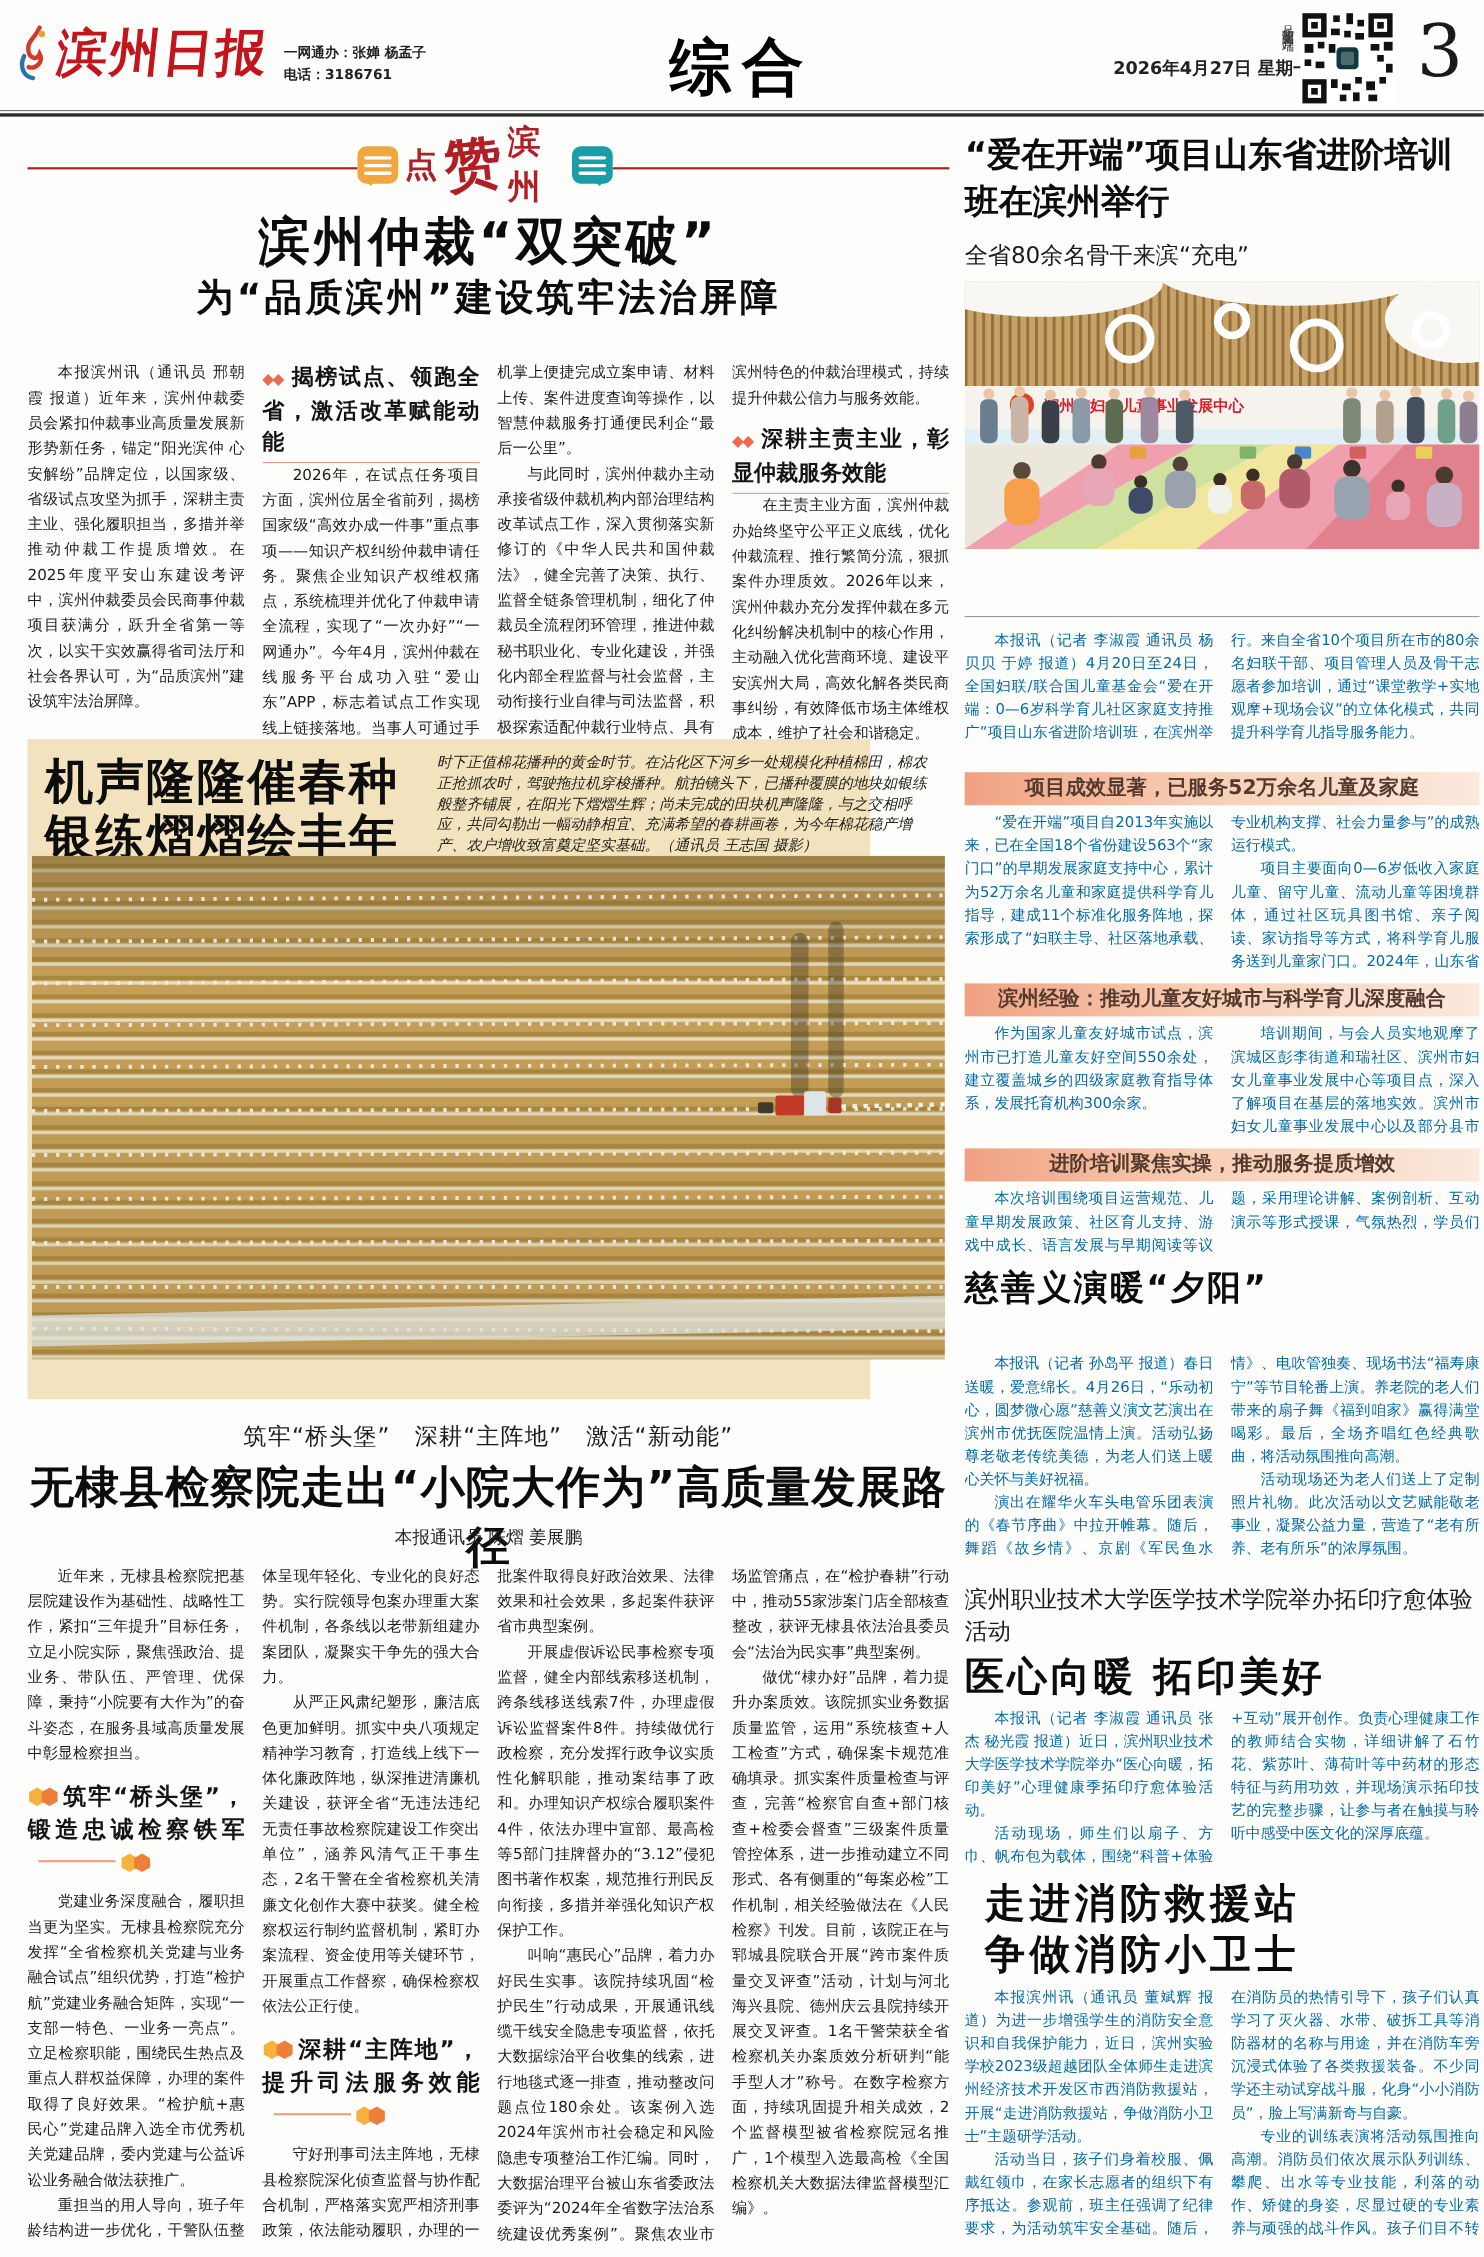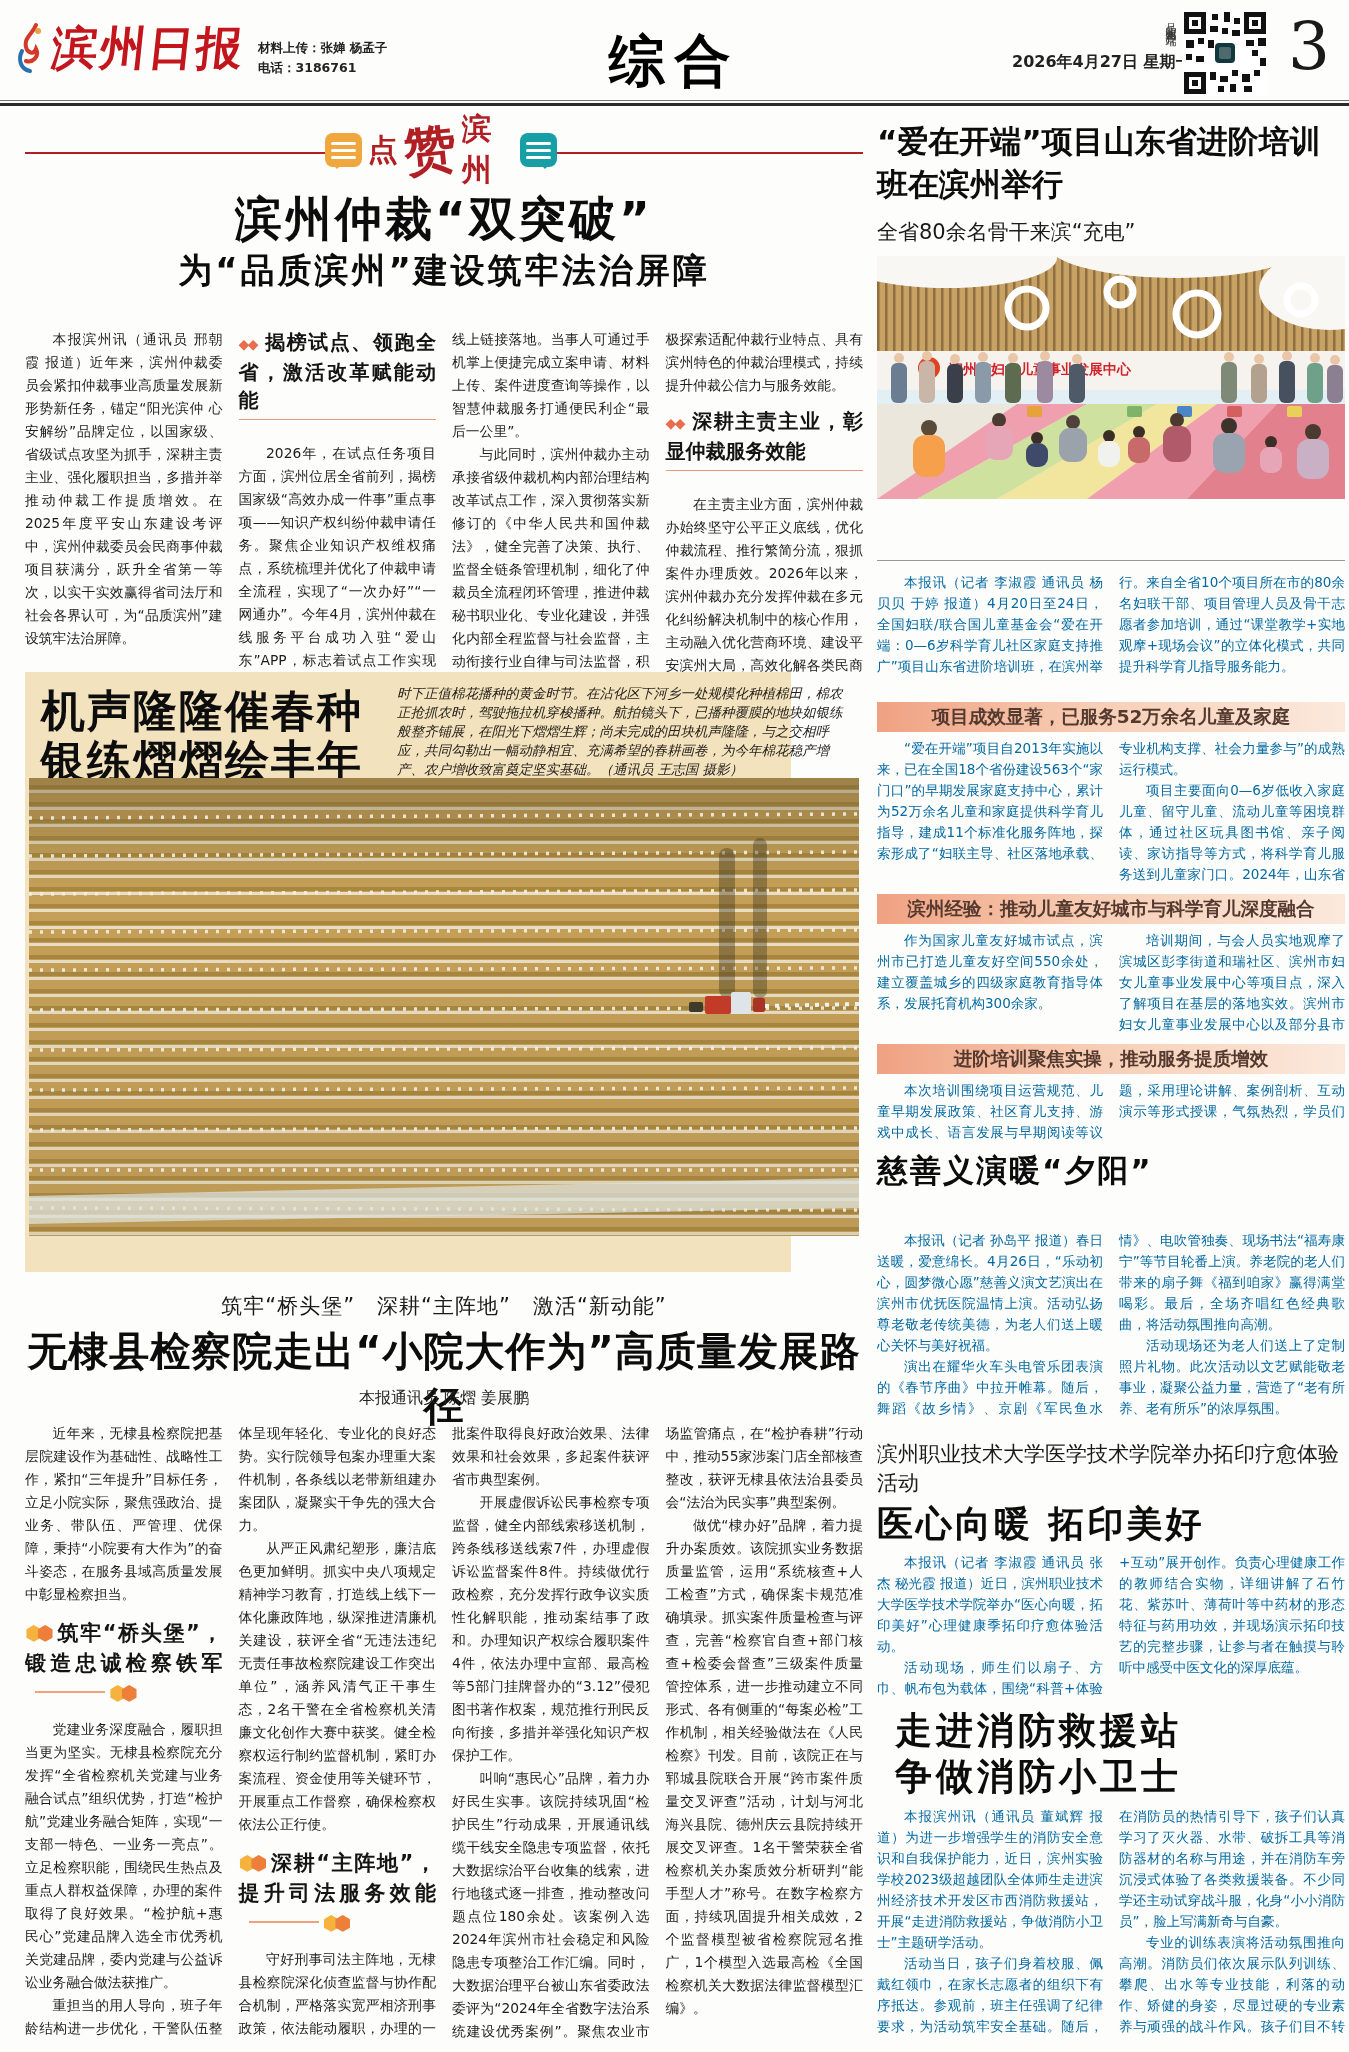--- a/index.html
+++ b/index.html
@@ -32,21 +32,21 @@
   .bd-dian,.bd-bz{font-size:30px;font-weight:bold;color:#b01f24;}
   .bd-zan{font-size:52px;font-weight:bold;color:#b01f24;font-family:"DejaVu Serif",serif;transform:rotate(-6deg);line-height:1;}
   .lead-h{position:absolute;left:25px;width:838px;text-align:center;font-weight:bold;color:#0c0c0c;letter-spacing:3px;}
   .lead-h.h1{top:188px;font-size:47px;}
   .lead-h.h2{top:248px;font-size:34px;}
   .cols{column-gap:16px;text-align:justify;overflow:hidden;}
   .cols4{column-count:4;}
   .cols2{column-count:2;}
   .lead-body{position:absolute;left:25px;top:328px;width:838px;height:366px;font-size:13.8px;line-height:23px;color:#1c1c1c;}
   .para{margin:0;text-indent:2em;}
-  .dh{font-weight:bold;font-size:20px;line-height:28px;margin:10px 0 22px;color:#141414;}
+  .dh{font-weight:bold;font-size:20px;line-height:28px;margin:10px 0 0;color:#141414;}
   .dh::after{content:"";display:block;height:1px;background:#e49a7d;margin-top:5px;}
   .dm{color:#e96c4c;font-size:14px;letter-spacing:-3px;margin-right:8px;}
   .hx{font-weight:bold;font-size:21px;line-height:30px;margin:12px 0 10px;color:#141414;}
   .hxm{font-size:20px;letter-spacing:-6px;margin-right:8px;}
   .hxm b{color:#f6b23e;} .hxm u{color:#ee7f3b;text-decoration:none;}
   .hxtail{display:inline-block;width:70px;height:2px;background:#f0a07a;vertical-align:middle;margin:0 4px 4px 10px;}
   
   .photobox{position:absolute;left:25px;top:672px;width:766px;height:600px;background:#f2e2bd;}
   .ptitle{position:absolute;left:16px;top:14px;font-size:44px;font-weight:bold;color:#0d0d0d;line-height:50px;letter-spacing:2px;}
   .pcaption{position:absolute;left:372px;top:12px;width:452px;font-size:13.5px;line-height:19px;color:#26221c;font-style:italic;}
@@ -85,21 +85,21 @@
   <div class="hdr">
     <div class="logo-wrap">
       <svg class="logo-flame" viewBox="0 0 34 52">
         <path d="M22 2 C18 12 10 14 12 24 C13 30 20 32 22 26 C26 34 18 40 12 38" fill="none" stroke="#d43a2a" stroke-width="4" stroke-linecap="round"></path>
         <path d="M8 28 C4 36 6 46 16 48" fill="none" stroke="#2a6fb0" stroke-width="4" stroke-linecap="round"></path>
         <circle cx="24" cy="8" r="3" fill="#e8a13c"></circle>
       </svg>
       <span class="logo-text">滨州日报</span>
     </div>
     <div class="ed-box">
-      <div>材料上传：张婵 杨孟子</div>
+      <div>一网通办：张婵 杨孟子</div>
       <div>电话：3186761</div>
     </div>
     <div class="section-title">综合</div>
     <div class="date-line">2026年4月27日 星期一</div>
     <div class="qr-label">品质滨州客户端</div>
     <svg class="qr" viewBox="0 0 86 86">
       <rect width="86" height="86" fill="#fff"></rect>
       <g fill="#111">
         <rect x="2" y="2" width="22" height="22"></rect>
           <rect x="62" y="2" width="22" height="22"></rect>

